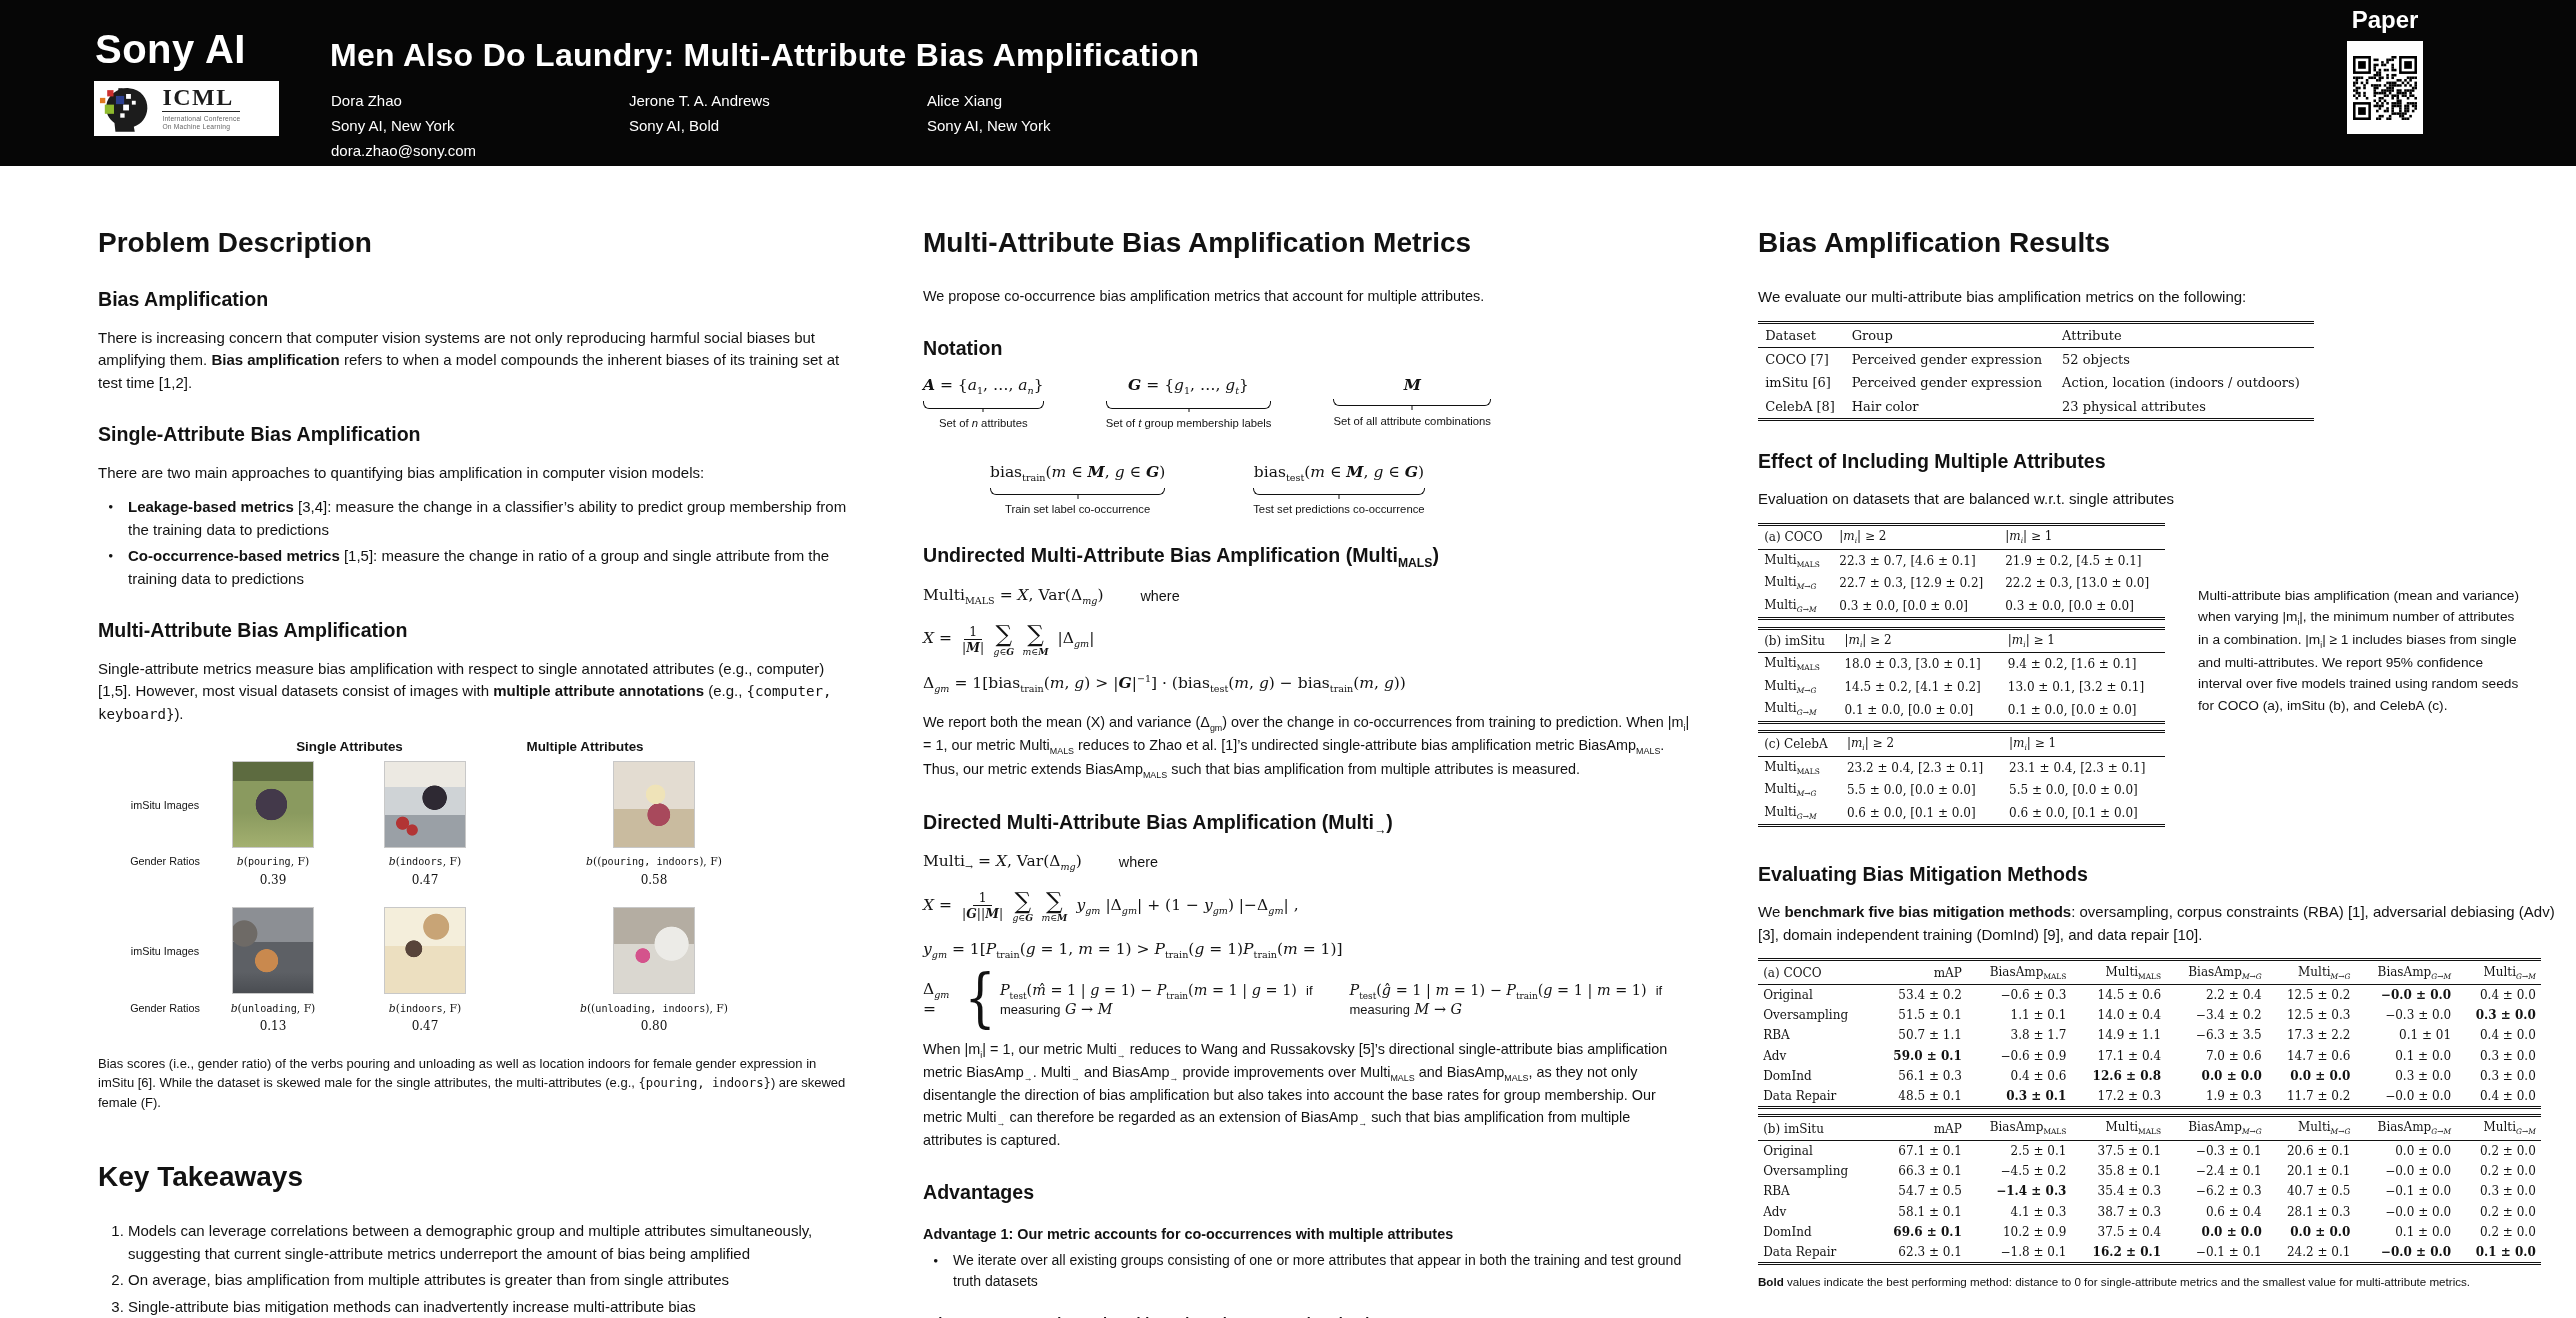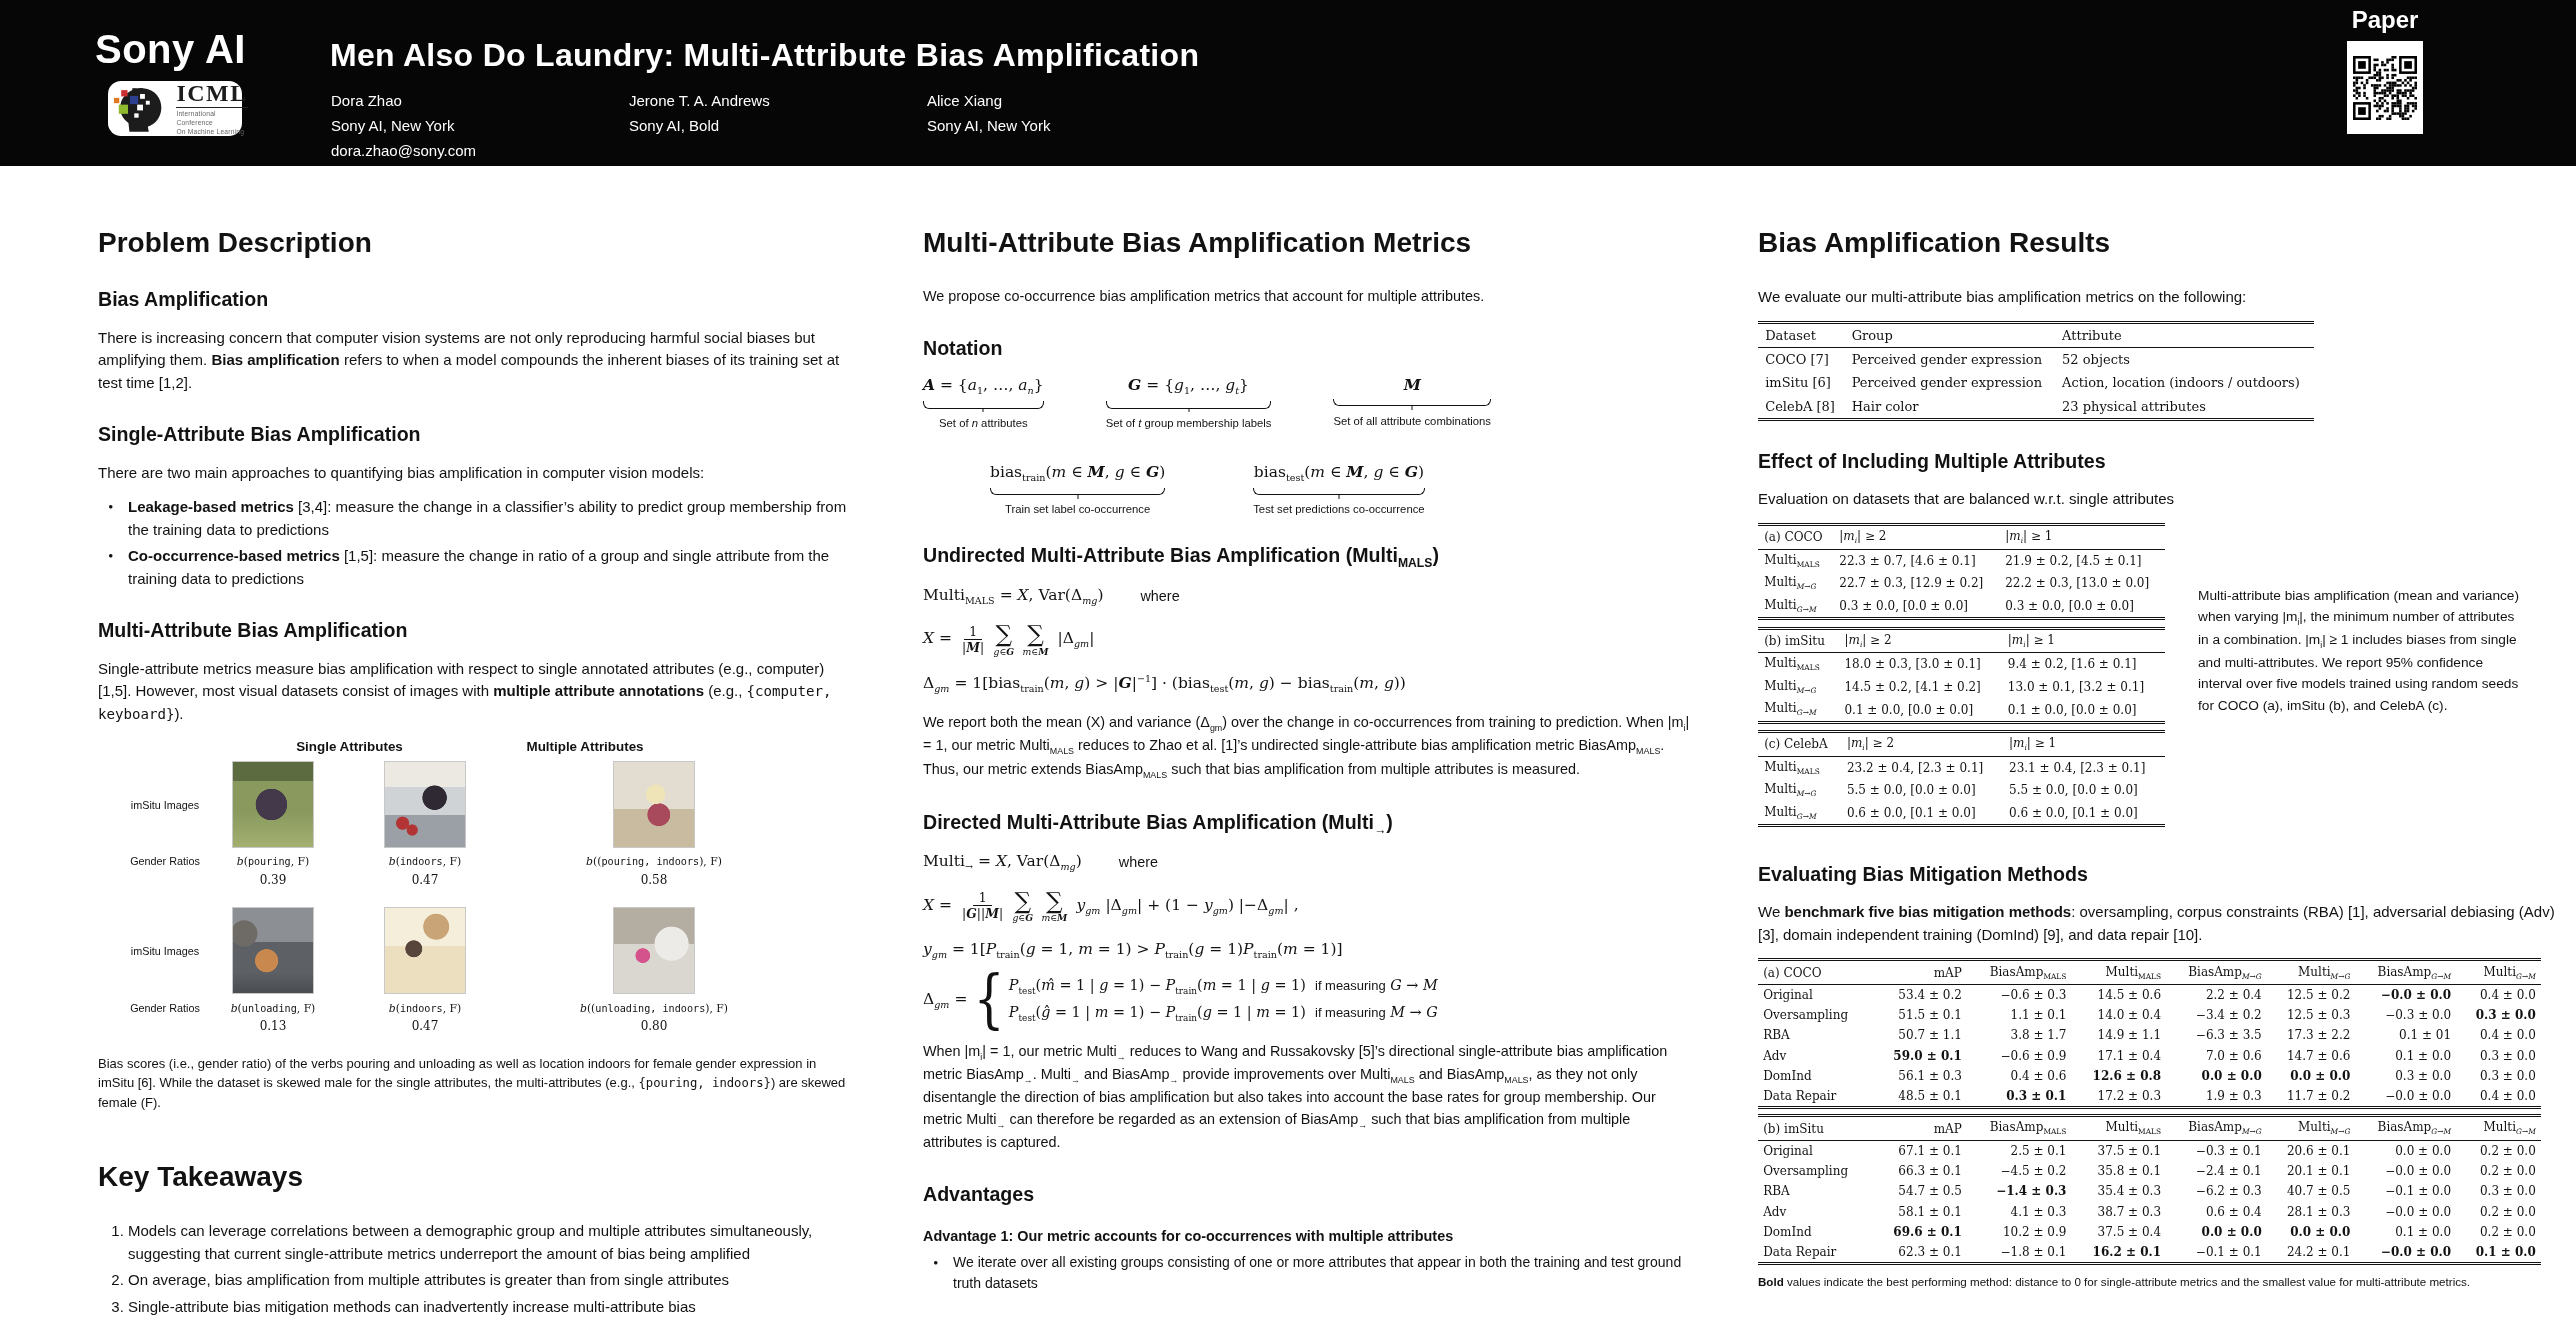--- a/index.html
+++ b/index.html
@@ -5,22 +5,22 @@
   html,body{margin:0;padding:0;}
   body{
     width:2638px;height:1319px;position:relative;overflow:hidden;
     background:#ffffff;color:#121212;
     font-family:"Liberation Sans",sans-serif;
     -webkit-font-smoothing:antialiased;
   }
   
   header{position:absolute;left:0;top:0;width:2638px;height:166px;background:#060606;color:#fff;}
   .brand{position:absolute;left:95px;top:27px;font-size:40px;font-weight:bold;letter-spacing:0.5px;}
-  .icml{position:absolute;left:108px;top:81px;width:134px;height:55px;background:#fff;color:#1c1c1c;
-        display:flex;align-items:center;padding:3.1px 5.2px;box-sizing:border-box;border-radius:13px;}
+  .icml{position:absolute;left:94px;top:81px;width:185px;height:55px;background:#fff;color:#1c1c1c;
+        display:flex;align-items:center;padding:3.1px 5.2px;box-sizing:border-box;border-radius:0;}
   .icml svg{flex:0 0 auto;}
   .icml-txt{margin-left:5.2px;}
   .icml-acr{font-family:"Liberation Serif",serif;font-weight:900;font-size:24px;letter-spacing:1.5px;
             border-bottom:1.5px solid #222;line-height:1.05;padding-bottom:1px;}
   .icml-sub{font-size:6.7px;color:#666;letter-spacing:0.2px;line-height:1.3;margin-top:2.6px;}
   .title{position:absolute;left:330px;top:37px;margin:0;font-size:32px;font-weight:bold;letter-spacing:0.3px;}
   .authors{position:absolute;left:331px;top:93px;display:flex;}
   .author{width:298px;font-size:15px;line-height:1.0;}
   .author .nm{margin-bottom:10.3px;}
   .author .af{margin-bottom:9.3px;}
@@ -96,21 +96,21 @@
   .where{margin-left:37px;font-size:14.4px;}
   .fcenter{display:flex;justify-content:flex-start;align-items:center;margin:17.5px 0;}
   .frac{display:inline-flex;flex-direction:column;align-items:center;vertical-align:middle;margin:0 5.2px;line-height:1.12;font-size:.8em;}
   .frac>span:first-child{border-bottom:1px solid #111;padding:0 5.2px 0.5px;}
   .frac>span:last-child{padding-top:0.5px;}
   .sum{display:inline-flex;flex-direction:column;align-items:center;margin:0 4.1px;vertical-align:middle;}
   .sum .op{font-size:1.5em;line-height:.95;}
   .sum .lim{font-size:.6em;line-height:1;margin-top:1px;}
   .up{font-family:"Liberation Sans",sans-serif;font-size:.9em;}
   .lb{font-family:"DejaVu Serif",serif;font-size:49px;font-weight:400;line-height:.9;transform:scaleY(1.3);margin:0 4.1px 0 6.2px;}
-  .cstack{display:flex;flex-direction:column;gap:8.2px;}
+  .cstack{display:flex;flex-direction:row;gap:8.2px;}
   .cstack .fm{font-size:14.4px;}
   .nrow{display:flex;gap:62px;margin-top:13.4px;}
   .nrow2{display:flex;gap:88px;margin:33px 0 0 67px;}
   .nitem{display:flex;flex-direction:column;align-items:center;}
   .nf{font-family:"DejaVu Serif",serif;font-size:15.5px;white-space:nowrap;}
   .ub{align-self:stretch;height:6.2px;border:1px solid #111;border-top:none;border-radius:0 0 6.2px 6.2px;margin-top:5.2px;position:relative;}
   .ub::after{content:"";position:absolute;left:50%;bottom:-4.6px;width:1px;height:4.6px;background:#111;transform:translateX(-50%);}
   .nl{font-size:11.3px;margin-top:8.2px;white-space:nowrap;}
   .advh{font-weight:bold;font-size:15px;margin:20.6px 0 4.1px;}
   

